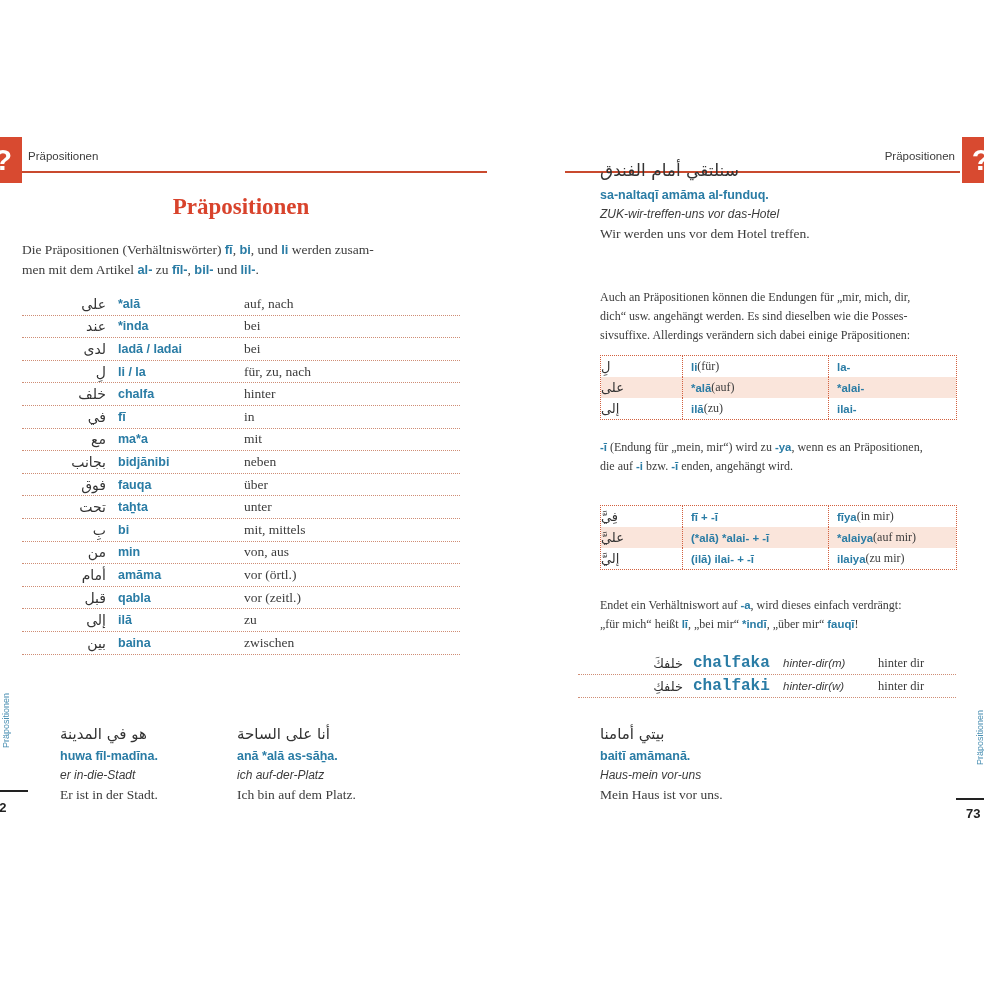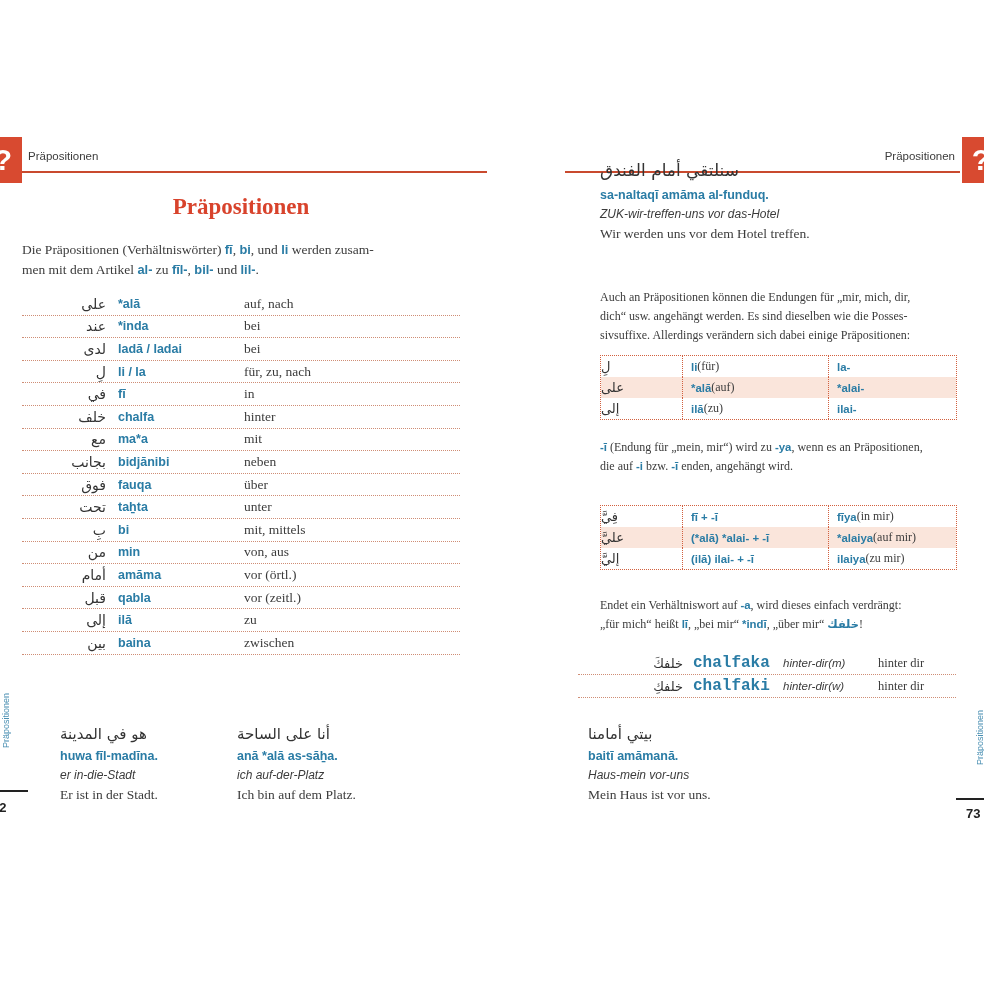--- a/index.html
+++ b/index.html
@@ -81,29 +81,29 @@
           <div class="c-de">bei</div>
         </div>
 
         <div class="lrow">
           <div class="c-ar">لِ</div>
           <div class="c-tr">li / la</div>
           <div class="c-de">für, zu, nach</div>
         </div>
 
         <div class="lrow">
+          <div class="c-ar">خلف</div>
+          <div class="c-tr">chalfa</div>
+          <div class="c-de">hinter</div>
+        </div>
+
+        <div class="lrow">
           <div class="c-ar">في</div>
           <div class="c-tr">fī</div>
           <div class="c-de">in</div>
-        </div>
-
-        <div class="lrow">
-          <div class="c-ar">خلف</div>
-          <div class="c-tr">chalfa</div>
-          <div class="c-de">hinter</div>
         </div>
 
         <div class="lrow">
           <div class="c-ar">مع</div>
           <div class="c-tr">ma*a</div>
           <div class="c-de">mit</div>
         </div>
 
 
         <div class="lrow">
@@ -270,40 +270,40 @@
             <span class="hl">(ilā) ilai- + -ī</span>
           </div>
           <div class="t-b">
             <span class="hl">ilaiya</span>
             <span> (zu mir)</span>
           </div>
         </div>
       </div>
 
     <div class="abs para" style="left:600px;top:596px;width:366px;font-size:12px;line-height:19px;"><span>Endet ein Verhältniswort auf </span><span class="hl">-a</span><span>, wird dieses einfach verdrängt:
-„für mich“ heißt </span><span class="hl">lī</span><span>, „bei mir“ </span><span class="hl">*indī</span><span>, „über mir“ </span><span class="hl">خلفك</span><span>!</span></div>
+„für mich“ heißt </span><span class="hl">lī</span><span>, „bei mir“ </span><span class="hl">*indī</span><span>, „über mir“ </span><span class="hl">fauqī</span><span>!</span></div>
 
     <div class="abs" style="left:578px;top:652px;width:378px;">
 
         <div class="crow">
           <div class="cc-ar">خلفكَ</div>
           <div class="cc-tr">chalfaka</div>
           <div class="cc-gl">hinter-dir(m)</div>
           <div class="cc-de">hinter dir</div>
         </div>
 
         <div class="crow">
           <div class="cc-ar">خلفكِ</div>
           <div class="cc-tr">chalfaki</div>
           <div class="cc-gl">hinter-dir(w)</div>
           <div class="cc-de">hinter dir</div>
         </div>
       </div>
 
-    <div class="abs ex-row" style="left:588px;top:722px;gap:12px;">
+    <div class="abs ex-row" style="left:600px;top:722px;gap:12px;">
 
         <div class="ex" style="width:175px;">
           <div class="ex-ar">بيتي أمامنا</div>
           <div class="ex-tr">baitī amāmanā.</div>
           <div class="ex-gloss">Haus-mein vor-uns</div>
           <div class="ex-de">Mein Haus ist vor uns.</div>
         </div>
 
       </div>
 

